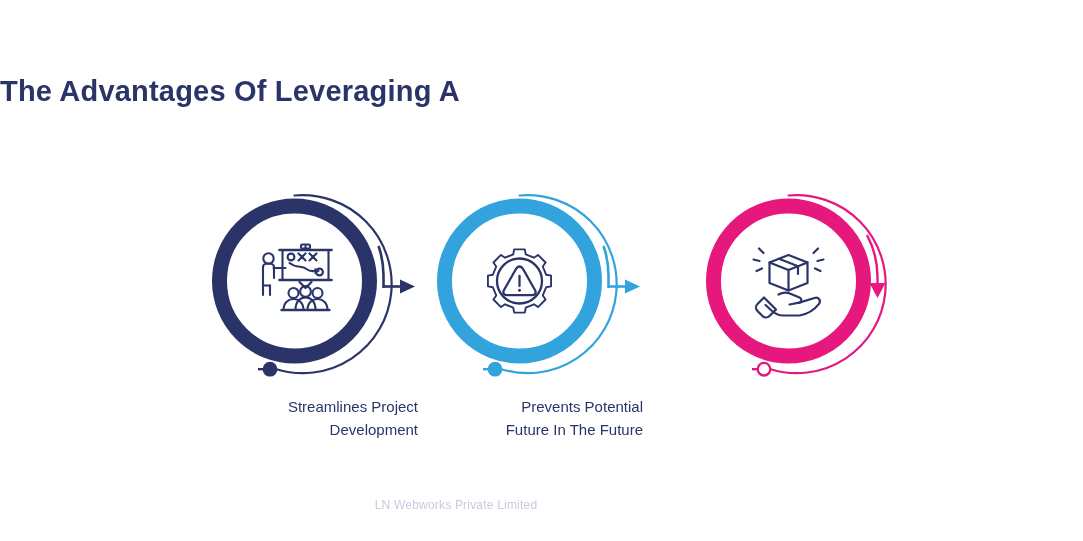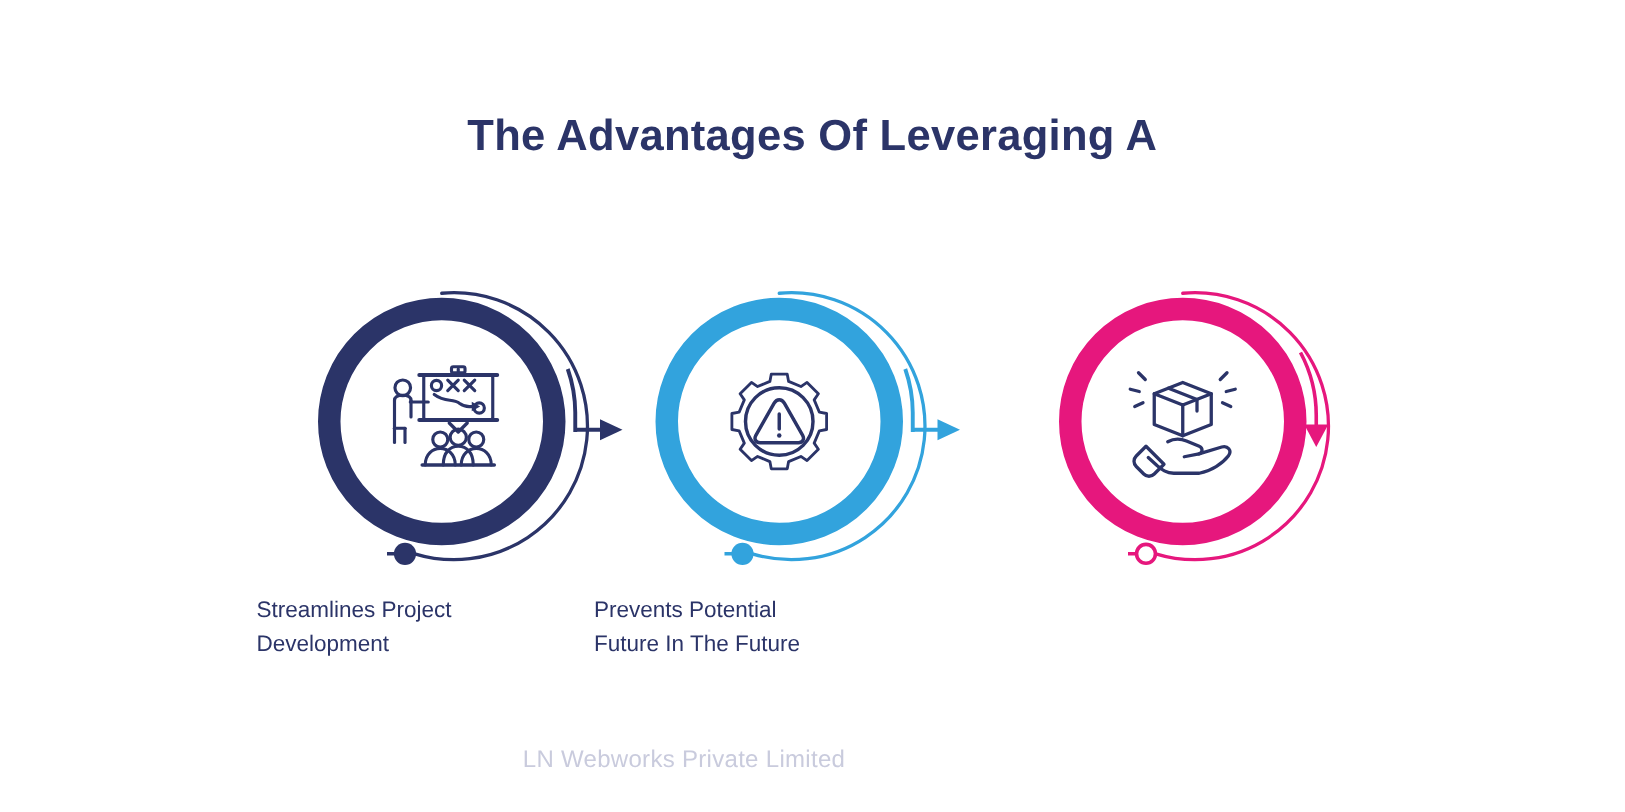--- a/index.html
+++ b/index.html
@@ -23,21 +23,21 @@
     height: 541px;
     background: #ffffff;
   }
 
   
   .title-block {
     position: absolute;
     left: 0;
     top: 68px;
     width: 1083px;
-    text-align: center;
+    text-align: left;
   }
   .title-line {
     display: block;
     font-family: "Liberation Sans", sans-serif;
     font-size: 29px;
     font-weight: bold;
     letter-spacing: 0.2px;
     color: #2b3468;
     line-height: 46px;
   }
@@ -70,38 +70,38 @@
     left: 0;
     top: 0;
     display: block;
   }
 
   .card-label {
     position: absolute;
     left: 0;
     top: 210px;
     width: 247px;
-    text-align: left;
+    text-align: right;
     font-family: "Liberation Sans", sans-serif;
     font-size: 15px;
     font-weight: normal;
     color: #2b3468;
     line-height: 23px;
   }
   .card-label span { display: block; }
 
   
   .footer {
     position: absolute;
     left: 0;
     top: 498px;
     width: 912px;
     text-align: center;
     font-family: "Liberation Sans", sans-serif;
-    font-size: 16px;
+    font-size: 12px;
     color: #c9cbdd;
     letter-spacing: 0.2px;
   }
 </style>
 </head>
 <body>
 
 <div class="slide">
 
   <div class="title-block">

